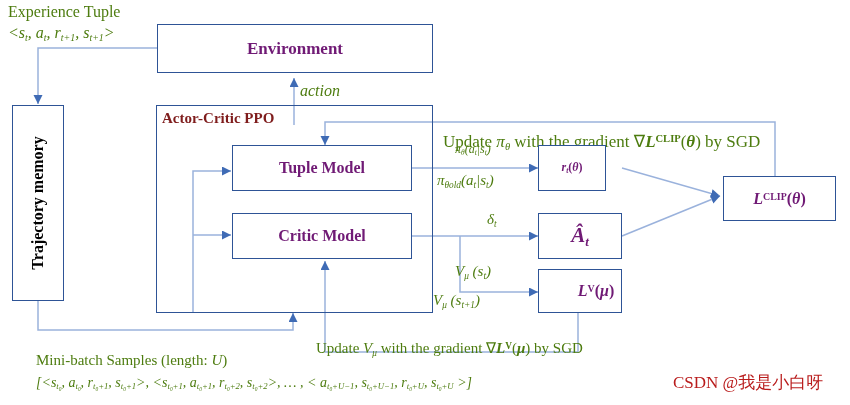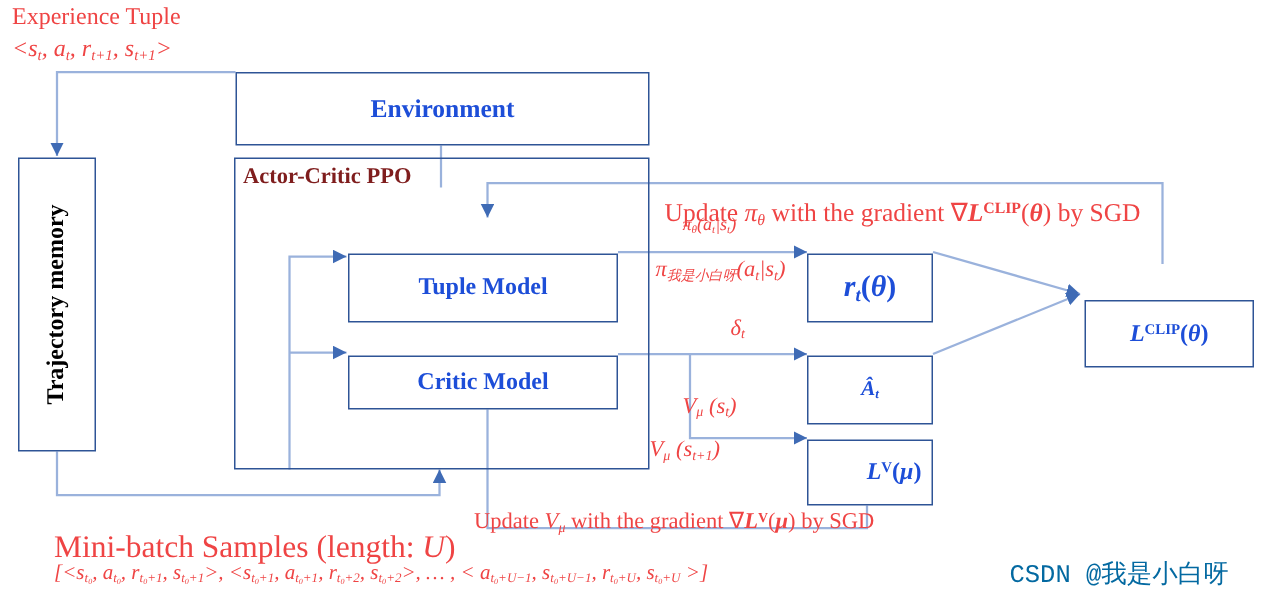--- a/index.html
+++ b/index.html
@@ -10,27 +10,26 @@
     font-family:"Liberation Serif", serif;
     overflow:hidden;
   }
   .box{
     position:absolute;
     border:1.6px solid #2e5496;
     background:#ffffff;
     box-sizing:border-box;
     display:flex;align-items:center;justify-content:center;
     text-align:center;
-    color:#1d4ed8;
-    margin-top:24px;
+    color:#701a75;
   }
   .box.bold{font-weight:bold;}
   .lbl{
     position:absolute;
-    color:#ef4444;
+    color:#4d7c0f;
     white-space:nowrap;
     line-height:1.15;
   }
   .ital{font-style:italic;}
   .mono-math{font-family:"Liberation Serif", serif;font-style:italic;}
   sub{font-size:.62em;vertical-align:-.28em;font-style:italic;}
   sup{font-size:.62em;vertical-align:.45em;}
   .vert{
     position:absolute;
     border:1.6px solid #2e5496;
@@ -53,22 +52,22 @@
   }
   .group-title{
     position:absolute;
     font-weight:bold;
     color:#7f1d1d;
     white-space:nowrap;
   }
   svg.wires{position:absolute;left:0;top:0;width:850px;height:405px;pointer-events:none;}
   .wm{
     position:absolute;
-    color:#0369a1;
-    font-family:Liberation Mono, monospace;
+    color:#b91c1c;
+    font-family:Liberation Serif, serif;
     white-space:nowrap;
   }
 </style>
 </head>
 <body>
 
 <div id="canvas">
 
   <svg class="wires" viewBox="0 0 850 405">
     <defs>
@@ -117,60 +116,60 @@
   <div class="box bold" style="left:157px;top:24px;width:276px;height:49px;font-size:17px;">Environment</div>
 
   <div class="vert" style="left:12px;top:105px;width:52px;height:196px;">
     <span style="font-size:16px;">Trajectory memory</span>
   </div>
 
   <div class="group" style="left:156px;top:105px;width:277px;height:208px;"></div>
   <div class="group-title" style="left:162px;top:110px;font-size:15px;">Actor-Critic PPO</div>
 
   <div class="box bold" style="left:232px;top:145px;width:180px;height:46px;font-size:16px;">Tuple Model</div>
-  <div class="box bold" style="left:232px;top:213px;width:180px;height:36px;font-size:16px;">Critic Model</div>
+  <div class="box bold" style="left:232px;top:213px;width:180px;height:46px;font-size:16px;">Critic Model</div>
 
   <div class="lbl" style="left:443px;top:100px;font-size:17px;margin-top:32px;">
     Update <i>π</i><sub>θ</sub> with the gradient ∇<b><i>L</i><sup>CLIP</sup></b>(<b><i>θ</i></b>) by SGD
   </div>
 
   <div class="lbl mono-math" style="left:455px;top:143px;font-size:12px;">
     π<sub>θ</sub>(<i>a</i><sub>t</sub>|<i>s</i><sub>t</sub>)
   </div>
   <div class="lbl mono-math" style="left:437px;top:172px;font-size:15px;">
-    π<sub>我是小白呀</sub>(<i>a</i><sub>t</sub>|<i>s</i><sub>t</sub>)
+    π<sub>θold</sub>(<i>a</i><sub>t</sub>|<i>s</i><sub>t</sub>)
   </div>
 
   <div class="lbl mono-math" style="left:487px;top:211px;font-size:15px;">δ<sub>t</sub></div>
 
   <div class="lbl mono-math" style="left:455px;top:263px;font-size:15px;">
     <i>V</i><sub>μ</sub> (<i>s</i><sub>t</sub>)
   </div>
   <div class="lbl mono-math" style="left:433px;top:292px;font-size:15px;">
     <i>V</i><sub>μ</sub> (<i>s</i><sub>t+1</sub>)
   </div>
 
-  <div class="box bold" style="left:538px;top:145px;width:84px;height:46px;font-size:20px;">
+  <div class="box bold" style="left:538px;top:145px;width:68px;height:46px;font-size:12px;">
     <span><i>r</i><sub>t</sub>(<b><i>θ</i></b>)</span>
   </div>
-  <div class="box bold" style="left:538px;top:213px;width:84px;height:46px;font-size:14px;">
+  <div class="box bold" style="left:538px;top:213px;width:84px;height:46px;font-size:21px;">
     <span><i>Â</i><sub>t</sub></span>
   </div>
   <div class="box bold" style="left:538px;top:269px;width:84px;height:44px;font-size:16px;padding-left:32px;">
     <span><b><i>L</i><sup>V</sup></b>(<b><i>μ</i></b>)</span>
   </div>
   <div class="box bold" style="left:723px;top:176px;width:113px;height:45px;font-size:16px;">
     <span><b><i>L</i><sup>CLIP</sup></b>(<b><i>θ</i></b>)</span>
   </div>
 
   <div class="lbl" style="left:316px;top:340px;font-size:15px;">
     Update <i>V</i><sub>μ</sub> with the gradient ∇<b><i>L</i><sup>V</sup></b>(<b><i>μ</i></b>) by SGD
   </div>
 
-  <div class="lbl" style="left:36px;top:352px;font-size:21px;text-align:right;">
+  <div class="lbl" style="left:36px;top:352px;font-size:15px;text-align:right;">
     Mini-batch Samples (length: <i>U</i>)
   </div>
   <div class="lbl mono-math" style="left:36px;top:375px;font-size:14px;">
     [&lt;<i>s</i><sub>t<sub>0</sub></sub>, <i>a</i><sub>t<sub>0</sub></sub>, <i>r</i><sub>t<sub>0</sub>+1</sub>, <i>s</i><sub>t<sub>0</sub>+1</sub>&gt;, &lt;<i>s</i><sub>t<sub>0</sub>+1</sub>, <i>a</i><sub>t<sub>0</sub>+1</sub>, <i>r</i><sub>t<sub>0</sub>+2</sub>, <i>s</i><sub>t<sub>0</sub>+2</sub>&gt;, … , &lt; <i>a</i><sub>t<sub>0</sub>+U−1</sub>, <i>s</i><sub>t<sub>0</sub>+U−1</sub>, <i>r</i><sub>t<sub>0</sub>+U</sub>, <i>s</i><sub>t<sub>0</sub>+U</sub> &gt;]
   </div>
 
   <div class="wm" style="left:673px;top:371px;font-size:17px;">CSDN @我是小白呀</div>
 
 </div>
 

